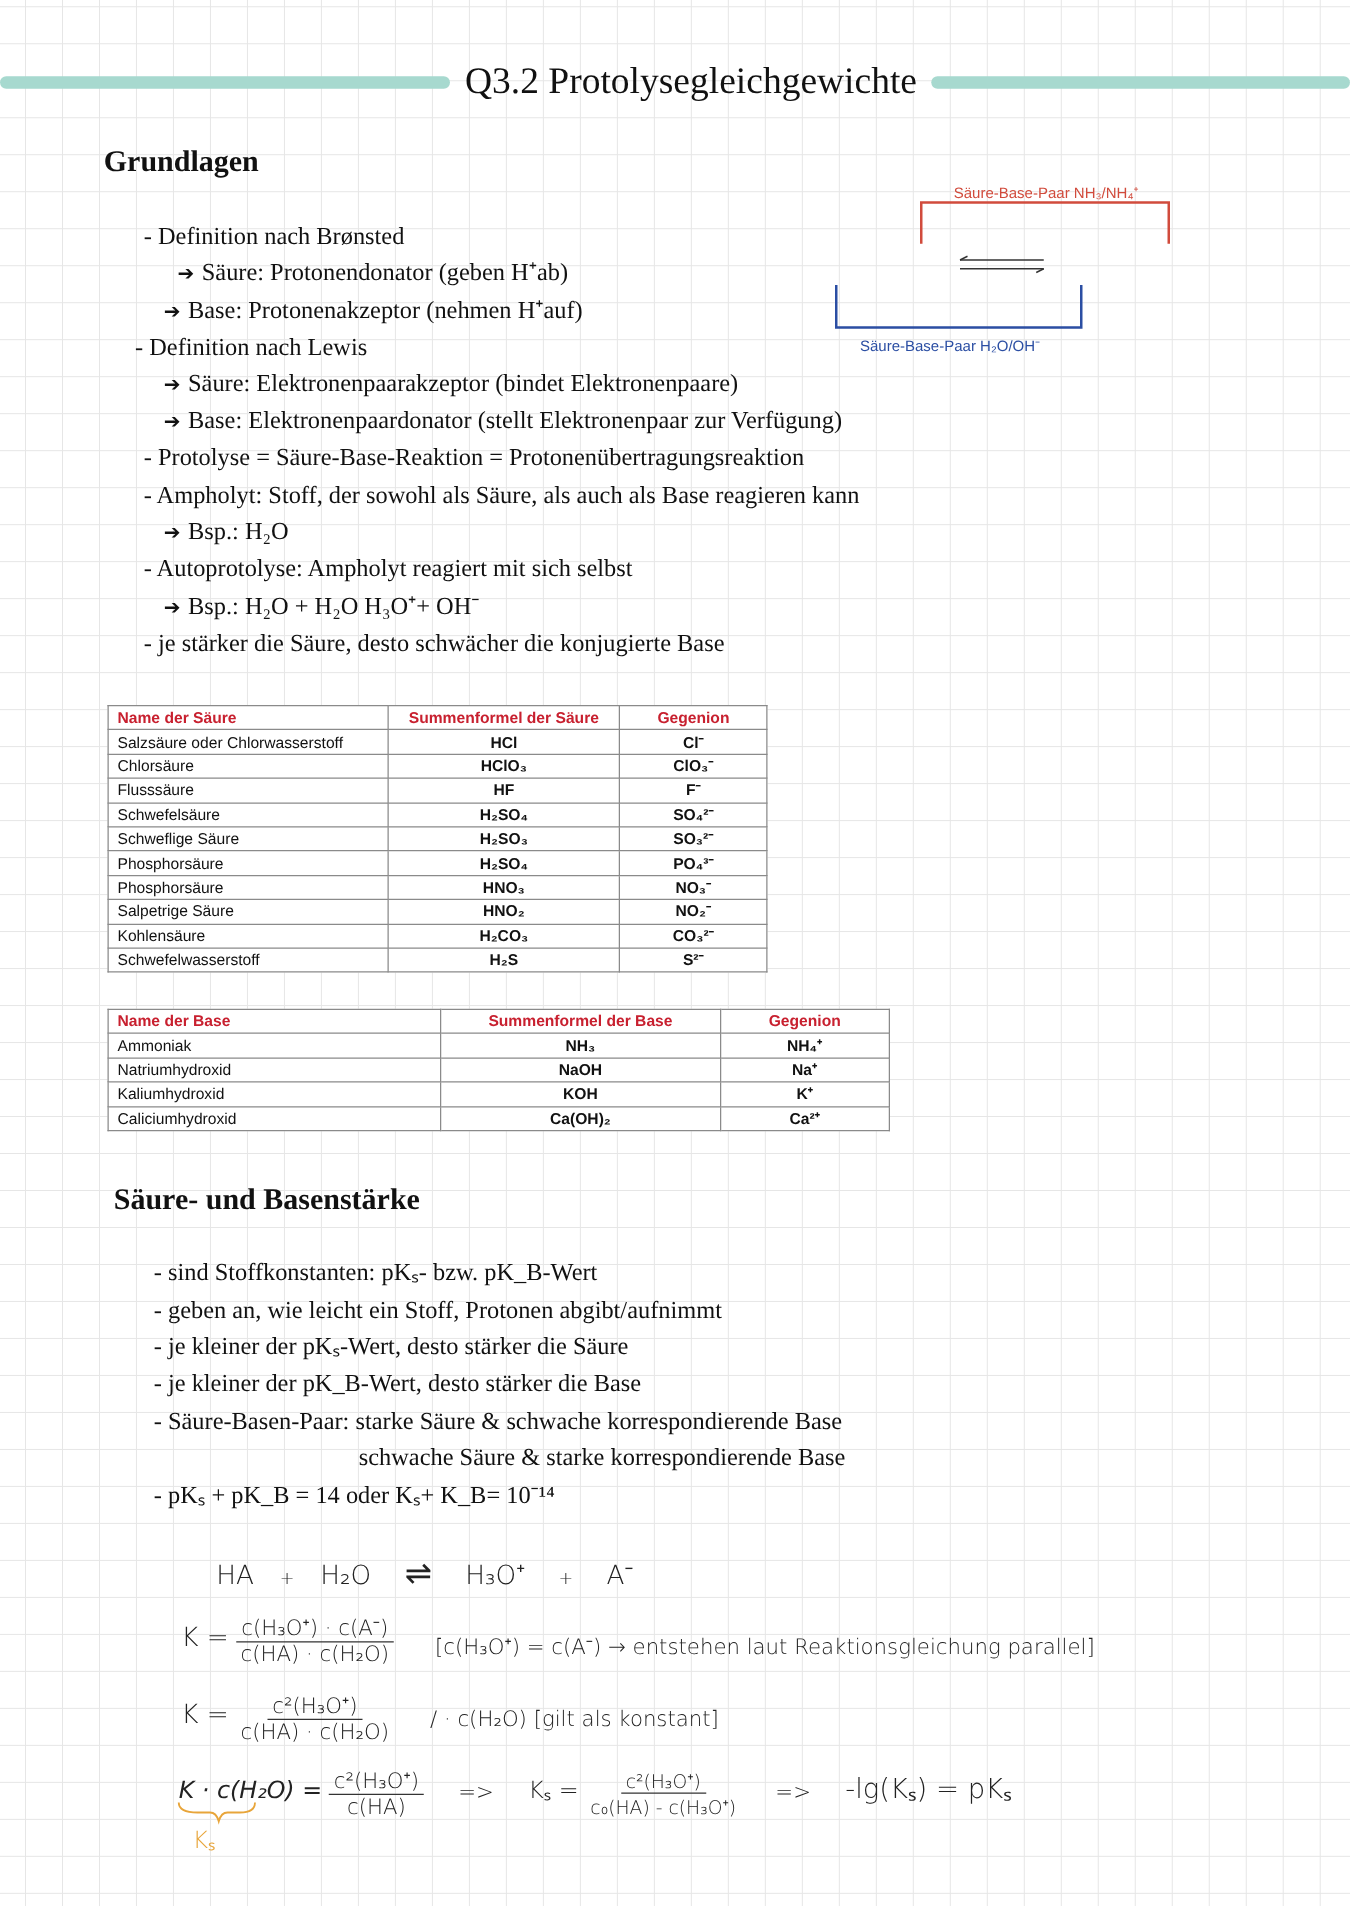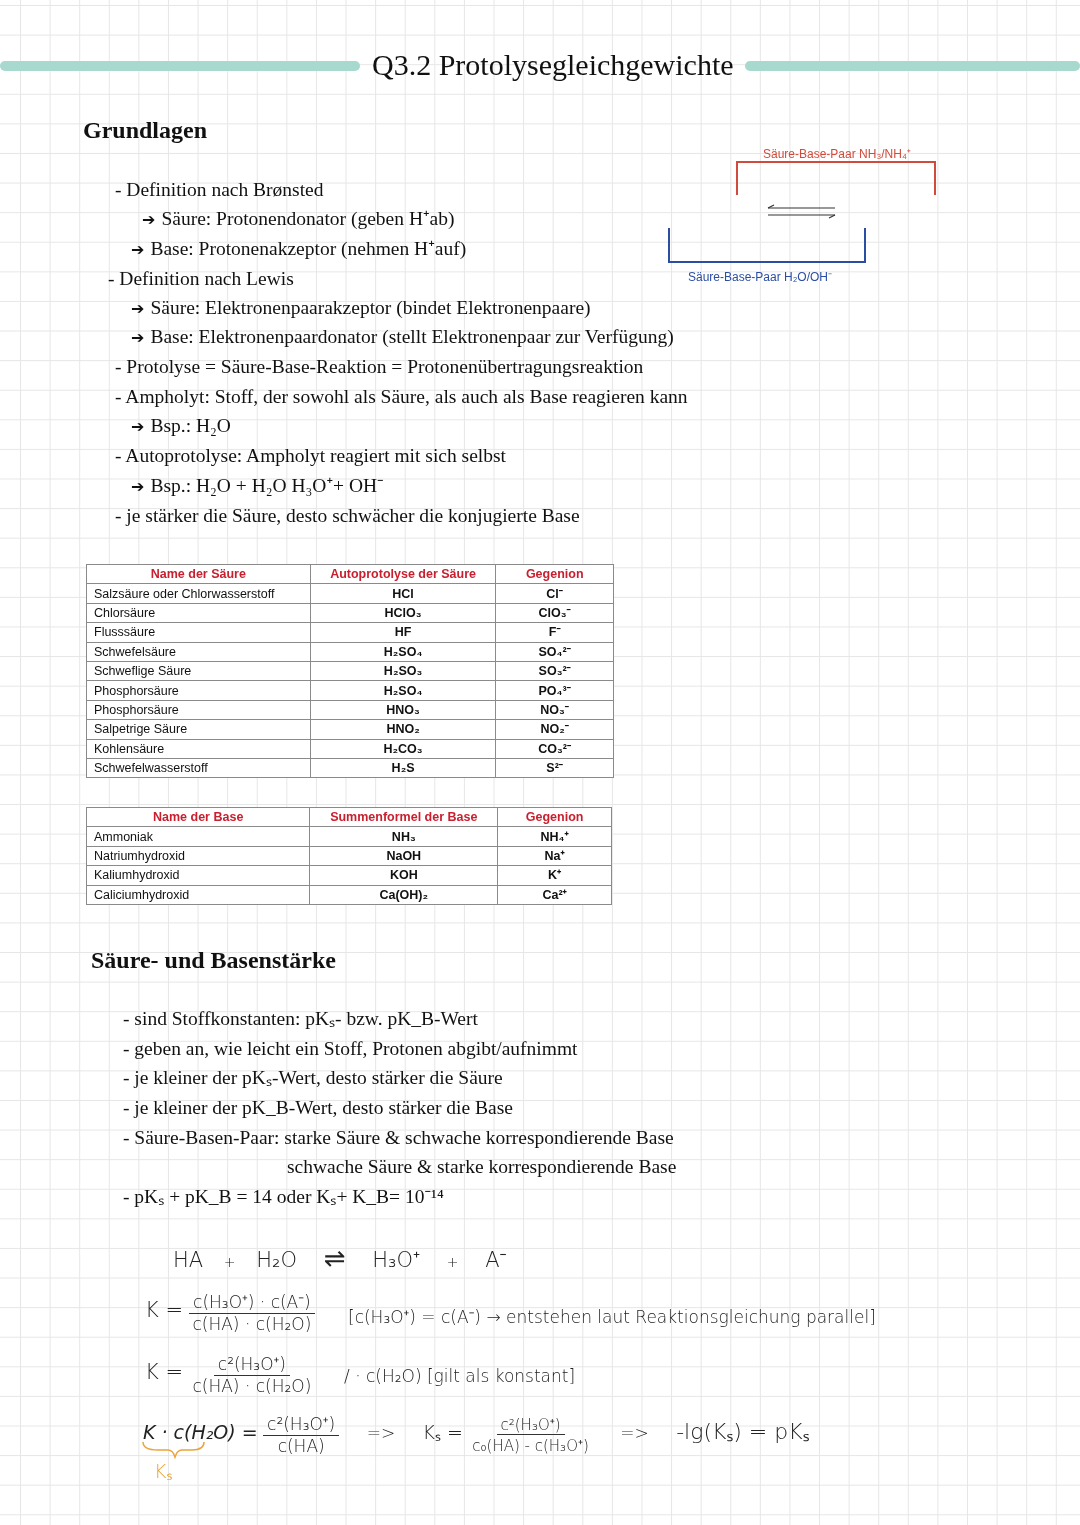--- a/index.html
+++ b/index.html
@@ -33,21 +33,21 @@
   
   table.chem {
     position: absolute; border-collapse: collapse;
     font-family: "Liberation Sans", sans-serif; font-size: 12.5px;
     background: #fff;
   }
   table.chem td, table.chem th {
     border: 1px solid #8a8a8a; padding: 0 7px; height: 18.4px; line-height: 18px;
     white-space: nowrap;
   }
-  table.chem th { color: #c8202f; font-weight: bold; text-align: center; }
+  table.chem th { color: #c8202f; font-weight: bold; text-align: left; }
   table.chem th.c, table.chem td.c { text-align: center; }
   table.chem td.f { font-weight: bold; }
 
   
   .hand { font-family: "DejaVu Sans", sans-serif; font-weight: 300; color: #222; white-space: nowrap; }
   .frac { display: inline-flex; flex-direction: column; align-items: center; vertical-align: middle; }
   .frac .num { border-bottom: 1.3px solid #333; padding: 0 4px; }
   .frac .den { padding: 0 4px; }
   .orange { color: #e8a53a; }
 </style>
@@ -90,21 +90,21 @@
 
 <table class="chem" id="acid-table" style="left:86px; top:564px; width:528px;">
   <colgroup>
       <col style="width:224px">
       <col style="width:186px">
       <col style="width:118px">
     </colgroup>
   <thead>
       <tr>
     <th>Name der Säure</th>
-    <th class="c">Autoprotolyse der Säure</th>
+    <th class="c">Summenformel der Säure</th>
     <th class="c">Gegenion</th>
   </tr>
     </thead>
   <tbody>
       <tr>
         <td>Salzsäure oder Chlorwasserstoff</td>
         <td class="c f">HCl</td>
         <td class="c f">Cl⁻</td>
       </tr>
       <tr>
@@ -148,21 +148,21 @@
         <td class="c f">CO₃²⁻</td>
       </tr>
       <tr>
         <td>Schwefelwasserstoff</td>
         <td class="c f">H₂S</td>
         <td class="c f">S²⁻</td>
       </tr>
     </tbody>
 </table>
 
-<table class="chem" id="base-table" style="left:86px; top:807px; width:526px;">
+<table class="chem" id="base-table" style="left:86px; top:807px; width:626px;">
   <colgroup>
       <col style="width:224px">
       <col style="width:188px">
       <col style="width:114px">
     </colgroup>
   <thead>
       <tr>
     <th>Name der Base</th>
     <th class="c">Summenformel der Base</th>
     <th class="c">Gegenion</th>

